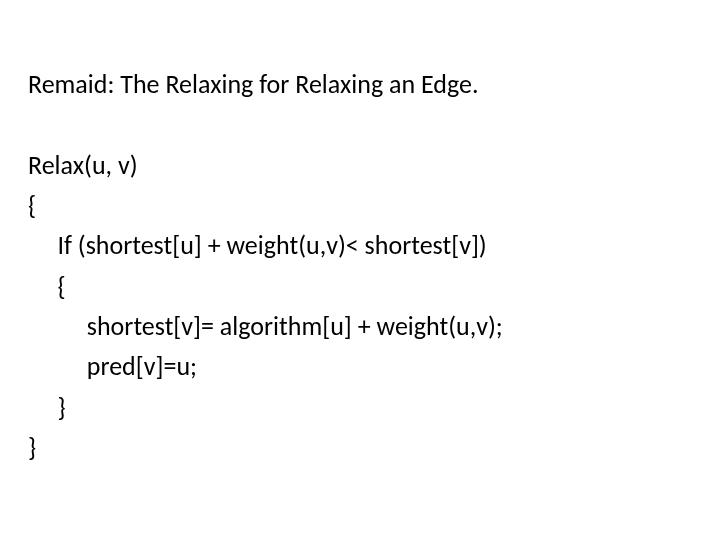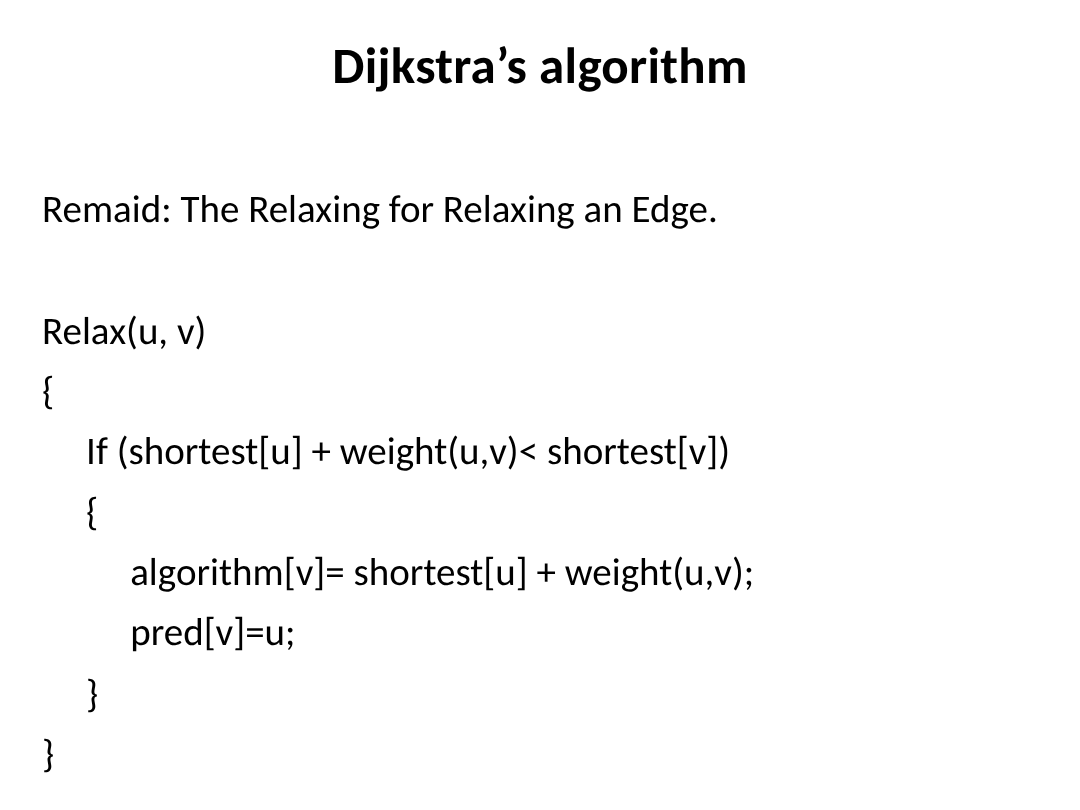--- a/index.html
+++ b/index.html
@@ -28,26 +28,25 @@
     font-size: 26px;
     line-height: 1.55;
     white-space: pre;
     font-weight: 400;
   }
 </style>
 </head>
 <body>
 
 <div class="slide">
-  <h1 class="title">Dijkstra’s algorithm</h1>
   <div class="body">
 <span>Remaid: The Relaxing for Relaxing an Edge.</span>
 
 <span>Relax(u, v)</span>
 <span>{</span>
 <span>     If (shortest[u] + weight(u,v)&lt; shortest[v])</span>
 <span>     {</span>
-<span>          algorithm[v]= shortest[u] + weight(u,v);</span>
+<span>          shortest[v]= algorithm[u] + weight(u,v);</span>
 <span>          pred[v]=u;</span>
 <span>     }</span>
 <span>}</span>
 </div>
 </div>
 
 </body></html>

